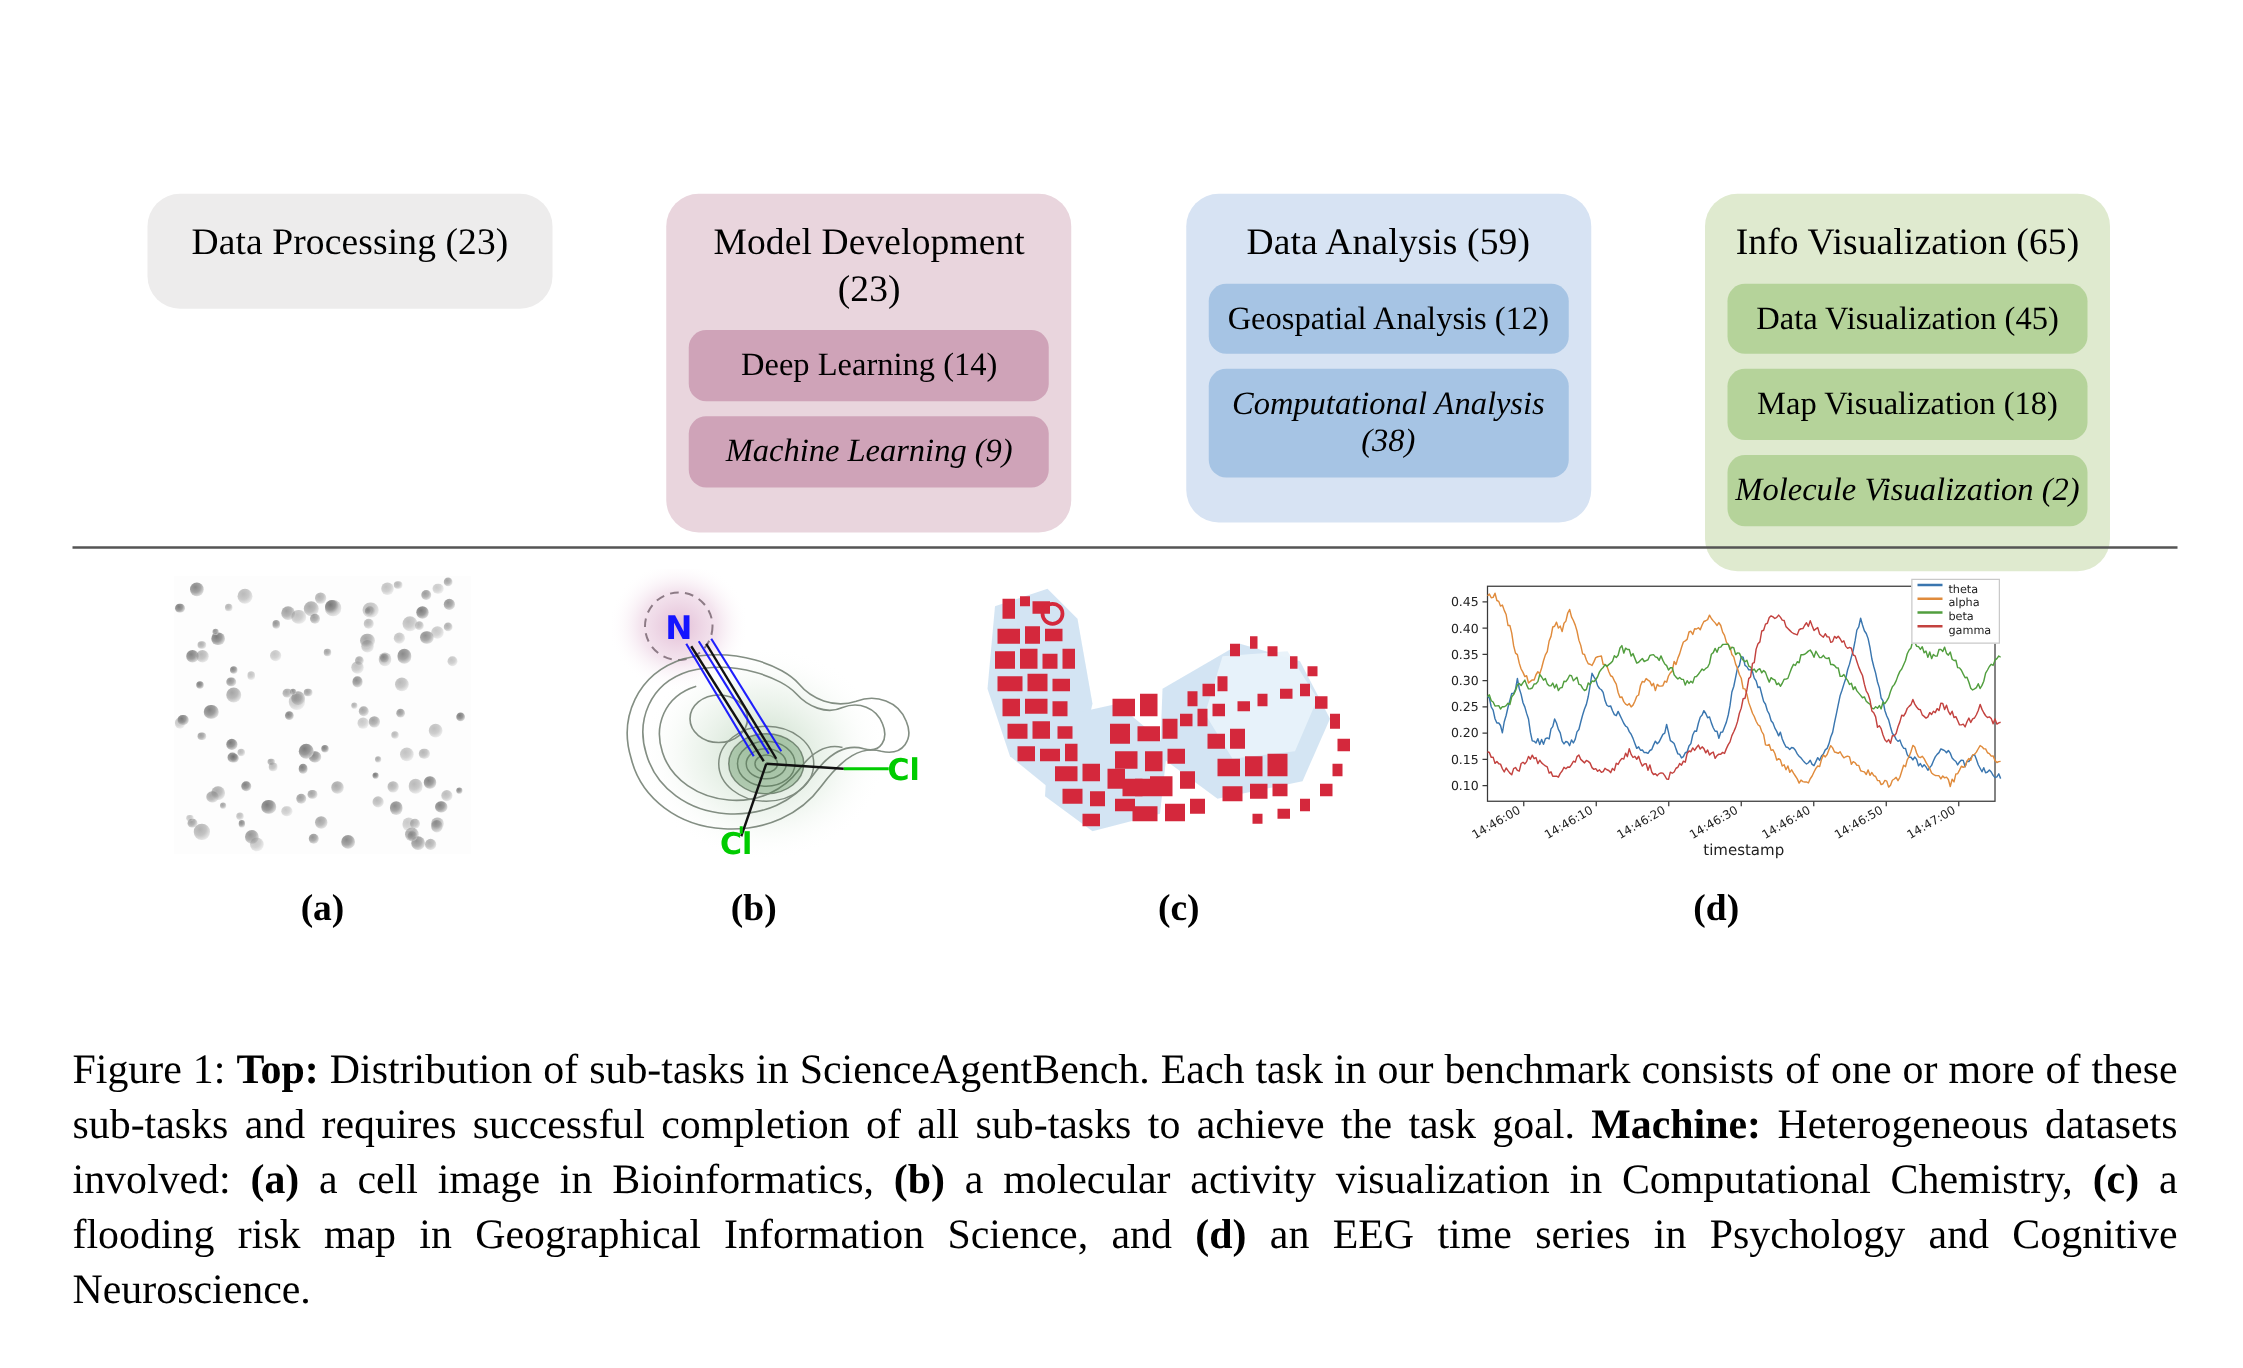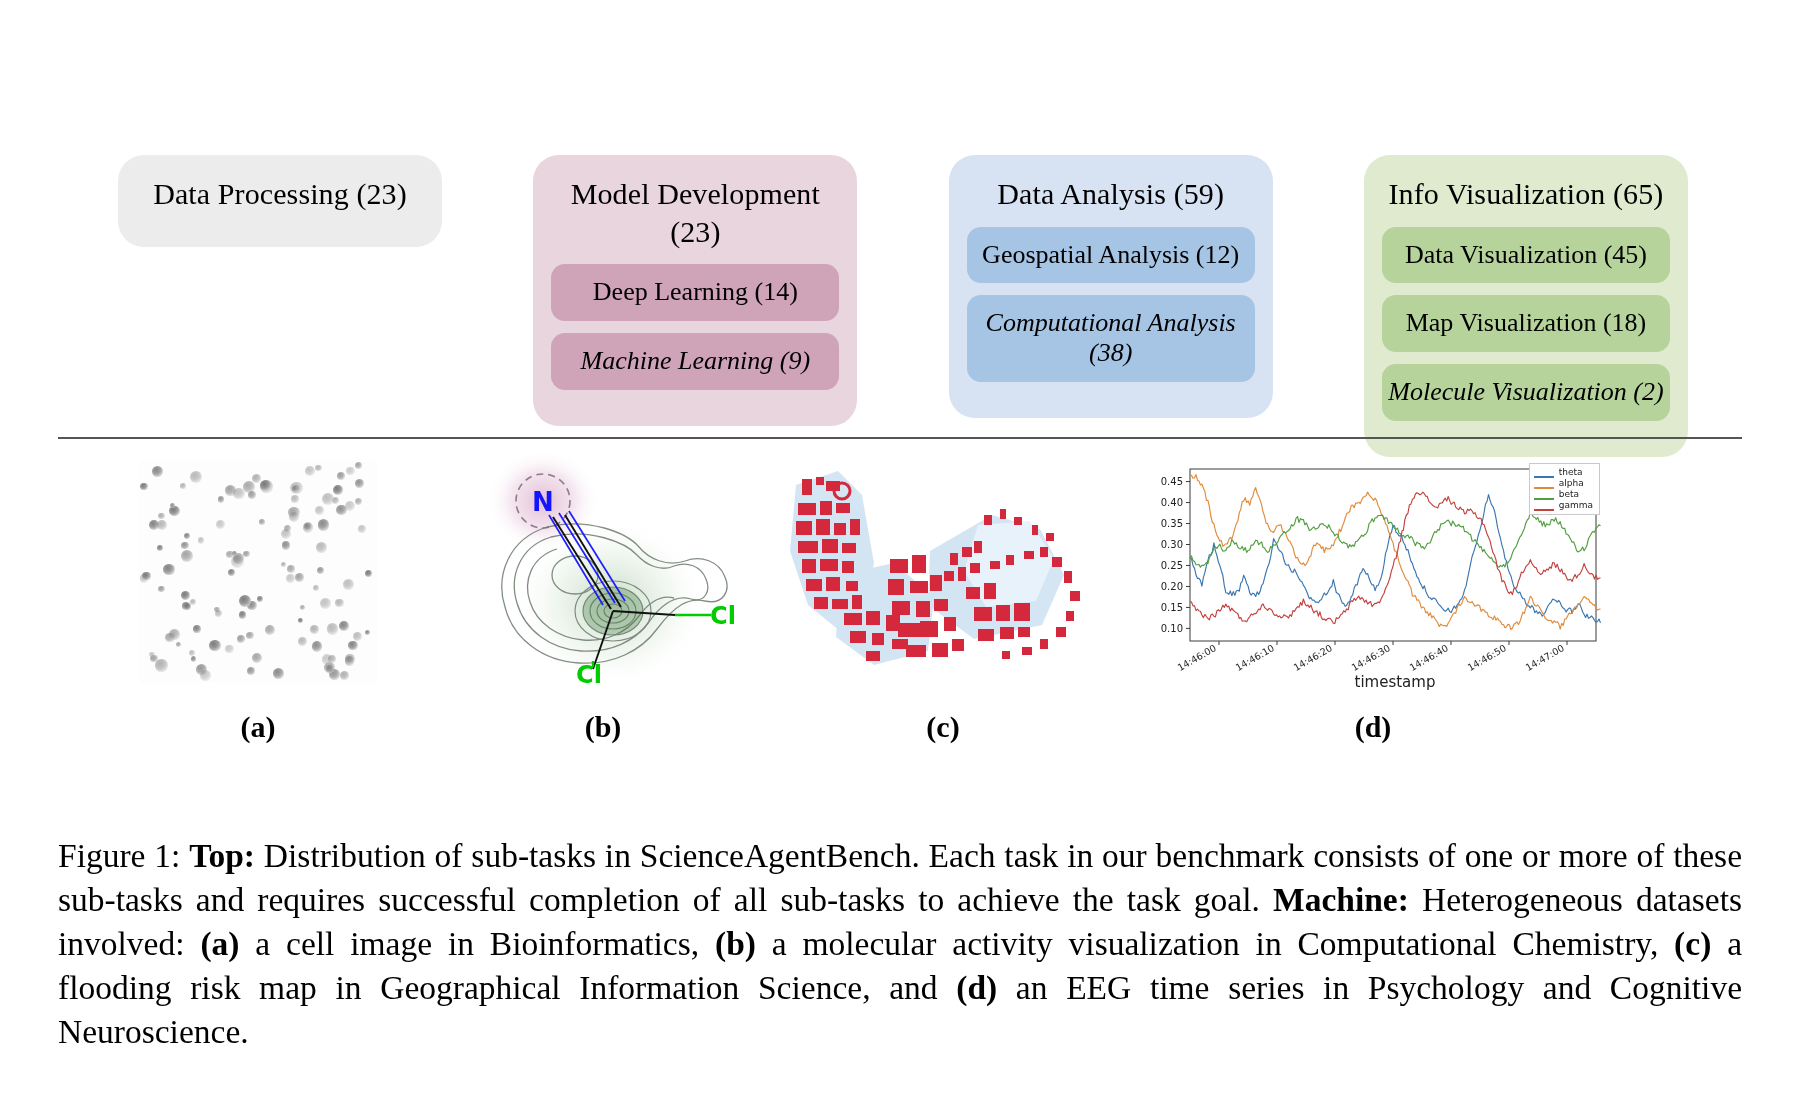--- a/index.html
+++ b/index.html
@@ -103,40 +103,40 @@
   
   #panel-c { left: 720px; width: 330px; height: 232px; }
   #map-wrap { width: 330px; height: 232px; position: relative; }
 
   
   #panel-d { left: 1080px; width: 470px; height: 232px; }
   #eeg-wrap { width: 470px; height: 232px; position: relative; }
   #eeg-xlabel {
     position: absolute;
     font-family: "DejaVu Sans", "Liberation Sans", sans-serif;
-    font-size: 15px;
+    font-size: 12px;
     color: #222;
     width: 100%;
     text-align: center;
     left: 22px;
     top: 218px;
   }
   #eeg-legend {
     position: absolute;
     right: 8px;
     top: 8px;
     background: #ffffff;
     border: 1px solid #c9c9c9;
     padding: 3px 6px 3px 4px;
     font-family: "DejaVu Sans", "Liberation Sans", sans-serif;
     font-size: 9px;
     line-height: 11px;
     z-index: 5;
   }
-  .leg-row { display: flex; align-items: flex-end; gap: 5px; }
+  .leg-row { display: flex; align-items: flex-start; gap: 5px; }
   .leg-line { display: inline-block; width: 20px; height: 2px; }
   .leg-text { color: #222; }
 
   
   #figcaption {
     position: absolute;
     left: 58px;
     top: 800px;
     width: 1684px;
     font-size: 33.5px;

